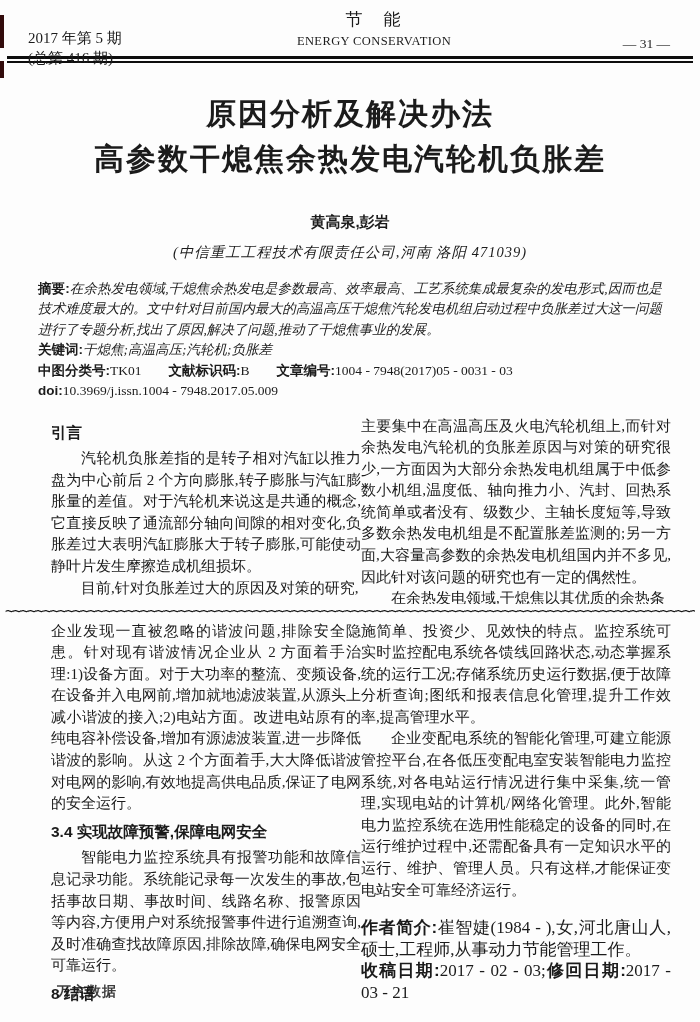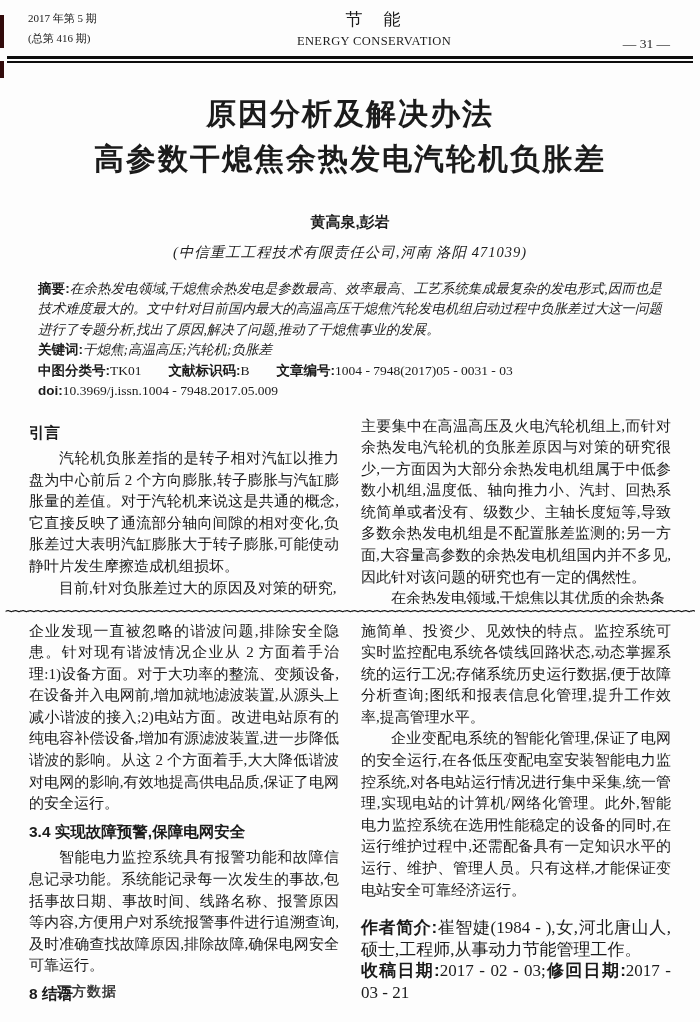--- a/index.html
+++ b/index.html
@@ -3,21 +3,21 @@
 <meta charset="utf-8">
 <style>
   html,body{margin:0;padding:0;background:#e8e8e8;}
   .page{
     width:700px;height:1022px;margin:0 auto;background:#fdfdfd;
     position:relative;overflow:hidden;color:#1b1b1b;
     font-family:"Liberation Serif","DejaVu Serif",serif;
   }
   
   .header{position:relative;padding:10px 30px 0 28px;height:42px;}
-  .h-left{position:absolute;left:28px;top:8px;font-size:11px;line-height:20px;}
+  .h-left{position:absolute;left:28px;top:28px;font-size:15px;line-height:20px;}
   .h-center{position:absolute;left:0;right:0;top:8px;text-align:center;padding-left:48px;}
   .jcn{font-size:17px;letter-spacing:2px;}
   .jen{font-size:12.5px;margin-top:3px;letter-spacing:.4px;}
   .h-right{position:absolute;right:30px;bottom:0;font-size:13.5px;}
   .rule-thick{margin:4px 7px 0 7px;height:3px;background:#0d0d0d;}
   .rule-thin{margin:2px 7px 0 7px;height:1.5px;background:#0d0d0d;}
   
   .edge-mark1{position:absolute;left:0;top:15px;width:4px;height:33px;background:#320b0b;}
   .edge-mark2{position:absolute;left:0;top:61px;width:4px;height:17px;background:#320b0b;}
   
@@ -26,21 +26,21 @@
   .authors{margin-top:32px;text-align:center;font-size:15px;font-weight:bold;
            font-family:"Liberation Sans","DejaVu Sans",sans-serif;}
   .affiliation{margin-top:11px;text-align:center;font-size:14.5px;font-style:italic;letter-spacing:1px;}
   
   .meta{margin:17px 38px 0 38px;font-size:13.5px;line-height:20.5px;text-align:justify;}
   .meta .kai{font-style:italic;}
   .lbl{font-weight:bold;font-style:normal;font-family:"Liberation Sans","DejaVu Sans",sans-serif;}
   .meta-row{margin:0;}
   .gap2{margin-left:2em;}
   
-  .cols{display:flex;gap:22px;padding:0 29px;justify-content:flex-end;}
+  .cols{display:flex;padding:0 29px;justify-content:flex-end;}
   .col{width:310px;flex:0 0 310px;font-size:15px;line-height:21.6px;text-align:justify;}
   .col p{margin:0;text-indent:2em;}
   .col p.noind{text-indent:0;}
   .band1{margin-top:14px;height:188px;overflow:hidden;}
   .h-sec{font-weight:bold;font-family:"Liberation Sans","DejaVu Sans",sans-serif;
          font-size:15.5px;margin:6px 0 5px 0;text-indent:0;}
   
   .squiggle{margin:2px 5px;height:13px;line-height:11px;overflow:hidden;white-space:nowrap;
             font-family:"DejaVu Sans Mono","Liberation Mono",monospace;font-size:15px;
             letter-spacing:-1.5px;color:#151515;}
@@ -106,21 +106,21 @@
   <div class="cols band2">
     <div class="col">
       <p class="noind">企业发现一直被忽略的谐波问题,排除安全隐患。针对现有谐波情况企业从 2 方面着手治理:1)设备方面。对于大功率的整流、变频设备,在设备并入电网前,增加就地滤波装置,从源头上减小谐波的接入;2)电站方面。改进电站原有的纯电容补偿设备,增加有源滤波装置,进一步降低谐波的影响。从这 2 个方面着手,大大降低谐波对电网的影响,有效地提高供电品质,保证了电网的安全运行。</p>
       <div class="h-sec">3.4 实现故障预警,保障电网安全</div>
       <p>智能电力监控系统具有报警功能和故障信息记录功能。系统能记录每一次发生的事故,包括事故日期、事故时间、线路名称、报警原因等内容,方便用户对系统报警事件进行追溯查询,及时准确查找故障原因,排除故障,确保电网安全可靠运行。</p>
       <div class="h-sec">8 结语</div>
       <p>在配电系统中引入智能电力监控系统,具有实</p>
     </div>
     <div class="col">
       <p class="noind">施简单、投资少、见效快的特点。监控系统可实时监控配电系统各馈线回路状态,动态掌握系统的运行工况;存储系统历史运行数据,便于故障分析查询;图纸和报表信息化管理,提升工作效率,提高管理水平。</p>
-      <p>企业变配电系统的智能化管理,保证了电网的安全运行,在各低压变配电室安装智能电力监控系统,对各电站运行情况进行集中采集,统一管理,实现电站的计算机/网络化管理。此外,智能电力监控系统在选用性能稳定的设备的同时,在运行维护过程中,还需配备具有一定知识水平的运行、维护、管理人员。只有这样,才能保证变电站安全可靠经济运行。</p>
+      <p>企业变配电系统的智能化管理,可建立能源管控平台,在各低压变配电室安装智能电力监控系统,对各电站运行情况进行集中采集,统一管理,实现电站的计算机/网络化管理。此外,智能电力监控系统在选用性能稳定的设备的同时,在运行维护过程中,还需配备具有一定知识水平的运行、维护、管理人员。只有这样,才能保证变电站安全可靠经济运行。</p>
       <div class="bio">
         <p><span class="lbl">作者简介:</span><span>崔智婕(1984 - ),女,河北唐山人,硕士,工程师,从事动力节能管理工作。</span></p>
         <p><span class="lbl">收稿日期:</span><span>2017 - 02 - 03;</span><span class="lbl">修回日期:</span><span>2017 - 03 - 21</span></p>
       </div>
     </div>
   </div>
 
   <div class="watermark">万方数据</div>
 
 </div>

